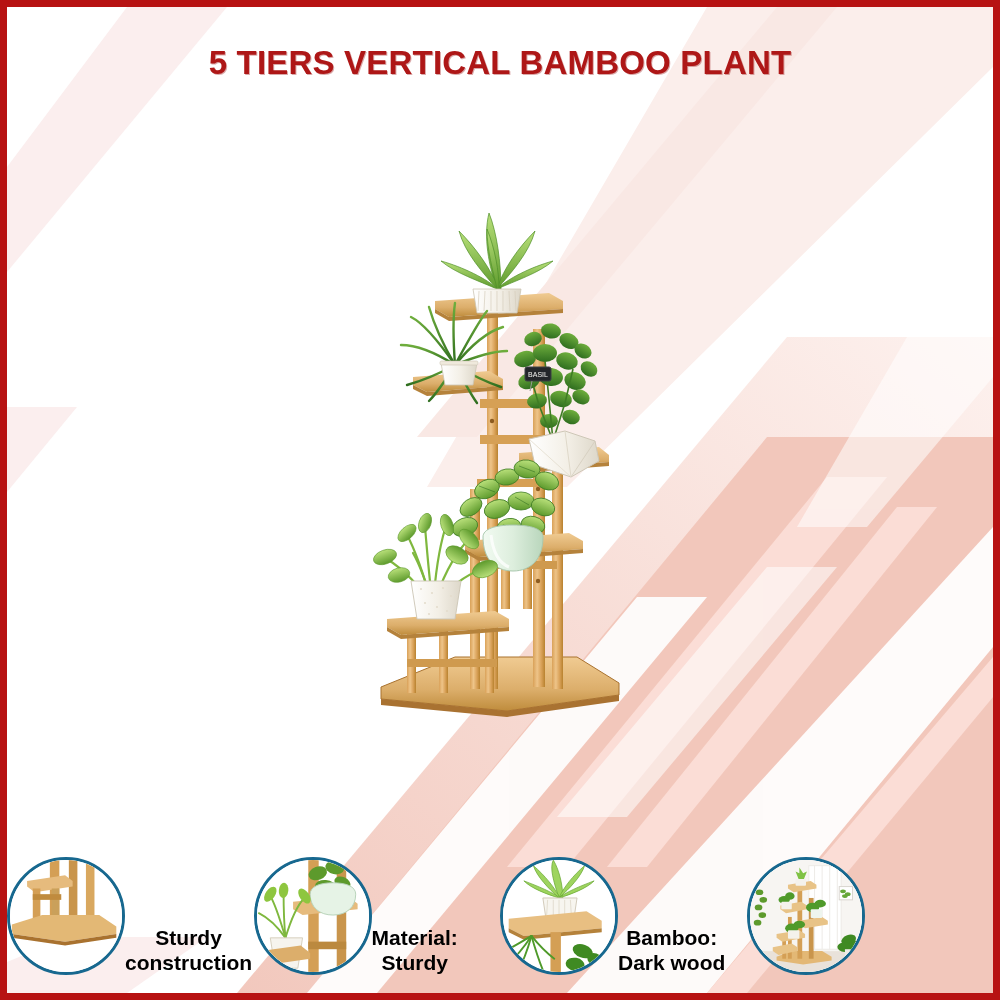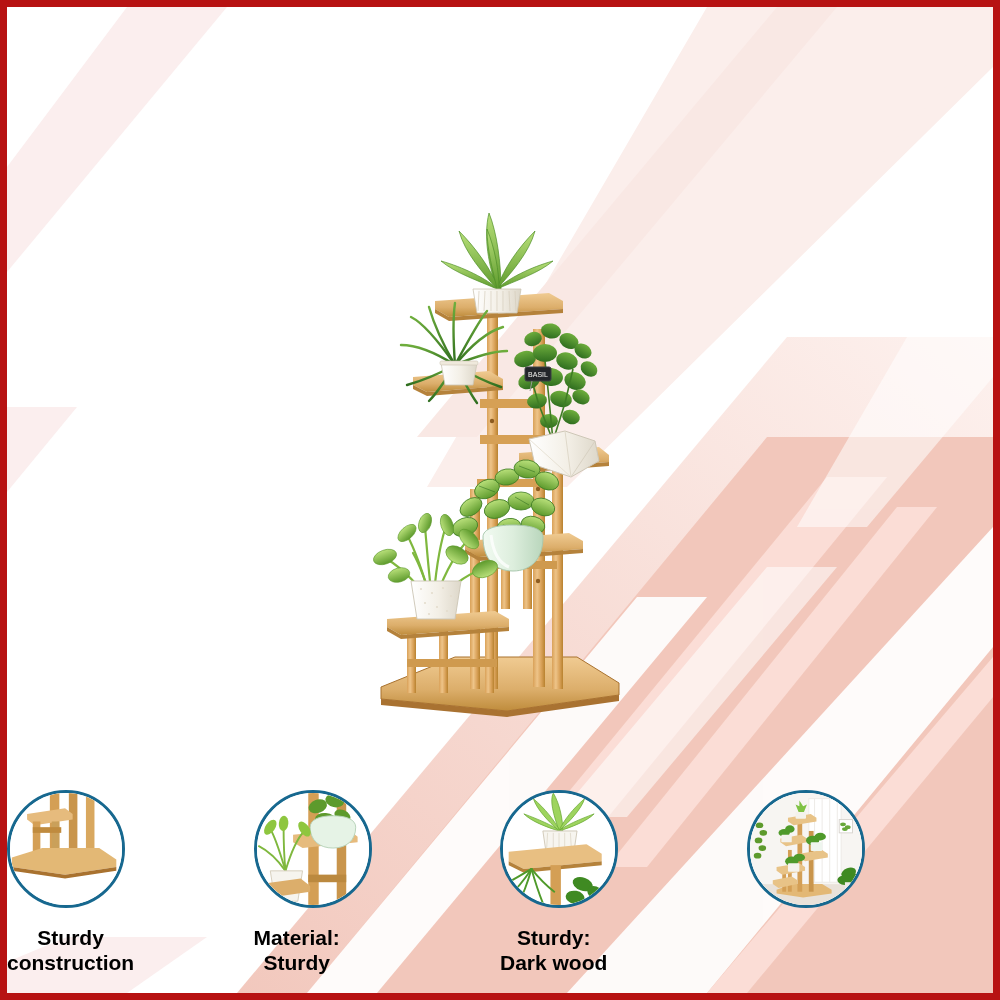--- a/index.html
+++ b/index.html
@@ -55,22 +55,21 @@
   
   #features {
     position: absolute;
     left: 0; right: 0; bottom: 18px;
     display: flex;
     z-index: 6;
   }
   .feature {
     flex: 1 1 0;
     display: flex;
-    flex-direction: column;
-    align-items: flex-start;
+    align-items: flex-end;
   }
   .circle {
     width: 118px; height: 118px;
     border-radius: 50%;
     border: 3px solid #17688f;
     background: #ffffff;
     overflow: hidden;
     position: relative;
   }
   .circle svg { position:absolute; inset:0; width:100%; height:100%; }
@@ -126,20 +125,21 @@
           <polygon points="890,500 930,500 640,860 600,860"></polygon>
         </g>
         <g fill="#ffffff" opacity="0.55">
           <polygon points="900,330 986,330 986,370 860,520 790,520"></polygon>
           <polygon points="760,560 830,560 620,810 550,810"></polygon>
         </g>
       </svg>
     </div>
 
     <h1 id="headline">
+      <span class="ln">5 TIERS VERTICAL BAMBOO PLANT</span>
     </h1>
 
     <div id="hero">
       <svg viewBox="0 0 320 540" preserveAspectRatio="xMidYMid meet">
         <defs>
           <linearGradient id="wood" x1="0" y1="0" x2="1" y2="0">
             <stop offset="0%" stop-color="#d9a158"></stop>
             <stop offset="35%" stop-color="#eec489"></stop>
             <stop offset="70%" stop-color="#d9a158"></stop>
             <stop offset="100%" stop-color="#b8822f"></stop>
@@ -454,21 +454,21 @@
               <path d="M30,80 C38,90 46,98 54,104"></path>
               <path d="M30,80 C20,86 10,92 2,96"></path>
             </g>
             <g fill="#3f8a22">
               <ellipse cx="84" cy="96" rx="11" ry="7" transform="rotate(20 84 96)"></ellipse>
               <ellipse cx="98" cy="106" rx="10" ry="7" transform="rotate(35 98 106)"></ellipse>
               <ellipse cx="76" cy="110" rx="10" ry="7" transform="rotate(10 76 110)"></ellipse>
             </g>
           </svg>
         </div>
-        <div class="feature-label">Sturdy:
+        <div class="feature-label">Bamboo:
 Dark wood</div>
       </div>
 
       <div class="feature">
         <div class="circle">
           <svg viewBox="0 0 118 118">
             <rect width="118" height="118" fill="#fbf9f7"></rect>
             <rect x="0" y="0" width="118" height="96" fill="#f7f5f2"></rect>
             <rect x="62" y="6" width="34" height="88" fill="#ffffff" stroke="#eceae6"></rect>
             <g stroke="#eceae6" stroke-width="1">

